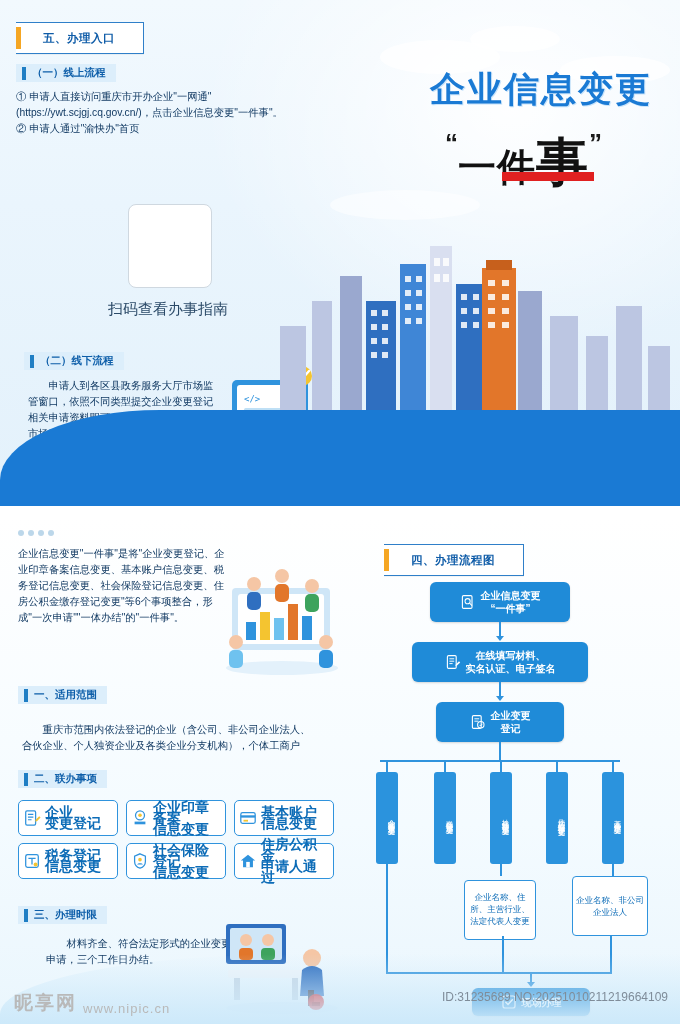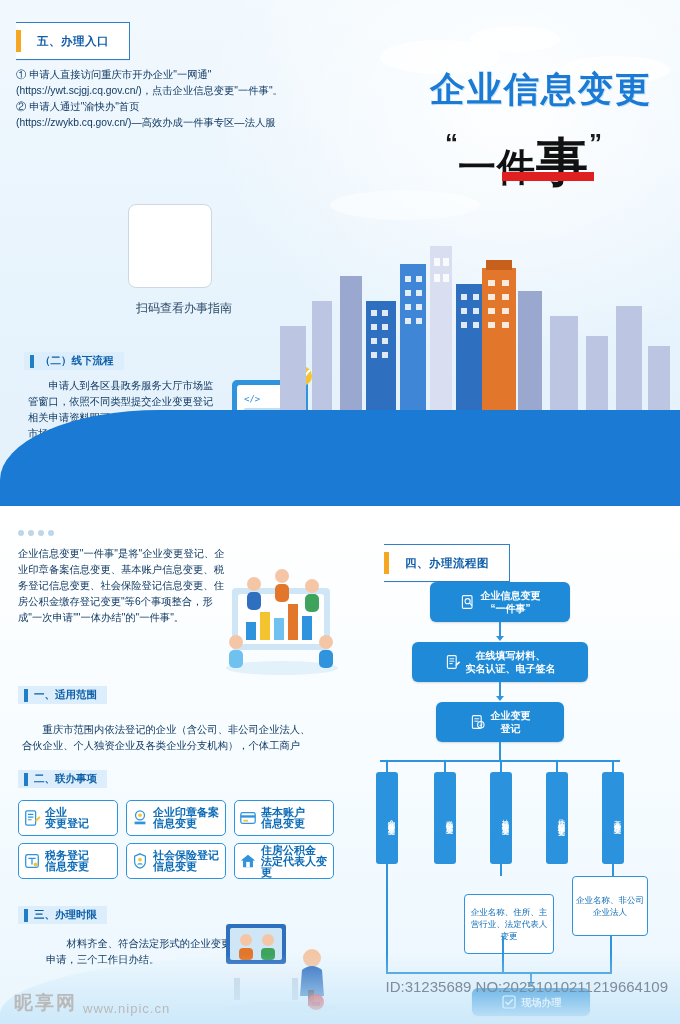--- a/index.html
+++ b/index.html
@@ -20,23 +20,23 @@
   .sky-glow {
     position:absolute; right:-40px; top:-60px; width:520px; height:420px;
     background: radial-gradient(ellipse at 60% 40%, rgba(255,255,255,0.95) 0%, rgba(255,255,255,0.0) 70%);
   }
   .cloud {
     position:absolute; background:#fff; border-radius:50%; opacity:.75;
   }
 
   
   .sec-head {
-    display:flex; align-items:center; gap:16px;
+    display:flex; align-items:center; gap:22px;
     border:1px solid #2f7fc9; border-left:none; background:#ffffff;
-    height:38px; padding-right:20px; width:max-content;
+    height:32px; padding-right:28px; width:max-content;
     box-shadow:0 1px 0 rgba(0,0,0,0.04);
   }
   .sec-head .tick { width:5px; height:22px; background:#f5a623; }
   .sec-head .txt { font-size:11.5px; font-weight:bold; color:#0f5ca8; letter-spacing:.5px; }
 
   .sub-head {
     display:flex; align-items:center; gap:6px; width:max-content;
     background:#dceefb; padding:2px 10px 2px 6px;
   }
   .sub-head .bar { width:4px; height:13px; background:#1f7ec4; }
@@ -48,22 +48,22 @@
 
   
   .tl-block { position:absolute; left:16px; top:22px; width:310px; }
   .tl-body { margin-top:7px; }
 
   
   .qr-box {
     position:absolute; left:128px; top:204px; width:84px; height:84px;
     background:#fff; border:1px solid #cfd8e0; border-radius:8px;
   }
-  .qr-cap { position:absolute; left:108px; top:300px; width:124px; text-align:right;
-            font-size:12px; color:#2b4a68; }
+  .qr-cap { position:absolute; left:108px; top:300px; width:124px; text-align:left;
+            font-size:15px; color:#2b4a68; }
 
   
   .off-head { position:absolute; left:24px; top:352px; }
   .off-text { position:absolute; left:28px; top:378px; width:190px; }
 
   
   .illus-comp { position:absolute; left:210px; top:362px; width:120px; height:110px; }
 
   
   .title-main {
@@ -112,21 +112,21 @@
   .sec3-body { position:absolute; left:22px; top:418px; width:210px; }
 
   
   .chips { position:absolute; left:18px; top:282px; width:320px;
            display:grid; grid-template-columns:repeat(3, 100px); gap:7px 8px; }
   .chip {
     height:36px; border:1px solid #2f93dd; border-radius:5px; background:#fff;
     display:flex; align-items:center; gap:4px; padding:0 4px;
   }
   .chip .ci { width:18px; height:18px; flex:0 0 18px; }
-  .chip .cl { font-size:11px; line-height:11px; color:#0d6cb7; font-weight:bold; }
+  .chip .cl { font-size:14px; line-height:11px; color:#0d6cb7; font-weight:bold; }
 
   
   .sec4 { position:absolute; left:368px; top:26px;margin-left:16px; }
   .flow { position:absolute; left:360px; top:56px; width:310px; height:440px; }
   .fbox {
     position:absolute; background:#1f8bd8; color:#fff; border-radius:6px;
     display:flex; align-items:center; justify-content:center; gap:5px;
     font-size:10px; line-height:13px; text-align:center; font-weight:bold;
     box-shadow:0 1px 2px rgba(0,0,0,.15);
   }
@@ -150,44 +150,49 @@
 
   
   .footer-wave {
     position:absolute; left:0; bottom:0; width:680px; height:70px;
     background:linear-gradient(180deg, rgba(205,233,250,0) 0%, #cde9fa 100%);
     border-top-left-radius:300px 60px;
   }
   .wm { position:absolute; left:14px; bottom:8px; display:flex; align-items:flex-end; gap:6px; }
   .wm .cn { font-size:19px; color:#b9b9b9; font-weight:bold; letter-spacing:2px; }
   .wm .en { font-size:13px; color:#b9b9b9; letter-spacing:1px; }
-  .idtxt { position:absolute; right:12px; bottom:29px; font-size:15px; color:#7f8c99; }
+  .idtxt { position:absolute; right:12px; bottom:20px; font-size:12px; color:#7f8c99; }
 </style>
 </head>
 <body>
 
 <div class="page">
 
   <div class="panel-top">
     <div class="sky-glow"></div>
     <div class="cloud" style="left:380px;top:40px;width:120px;height:34px;"></div>
     <div class="cloud" style="left:470px;top:26px;width:90px;height:26px;"></div>
     <div class="cloud" style="left:560px;top:56px;width:110px;height:28px;"></div>
     <div class="cloud" style="left:330px;top:190px;width:150px;height:30px;opacity:.5;"></div>
 
     <div class="tl-block">
       <div class="sec-head">
         <span class="tick"></span>
         <span class="txt">五、办理入口</span>
       </div>
+      <div style="margin-top:10px;">
+        <div class="sub-head">
+          <span class="bar"></span>
+          <span class="txt">（一）线上流程</span>
+        </div>
+      </div>
       <div class="body-text tl-body">
         <div>① 申请人直接访问重庆市开办企业"一网通"</div>
         <div>(https://ywt.scjgj.cq.gov.cn/)，点击企业信息变更"一件事"。</div>
         <div>② 申请人通过"渝快办"首页</div>
-        <div>(https://zwykb.cq.gov.cn/)—高效办成一件事专区—法人服</div>
       </div>
     </div>
 
     <div class="qr-box"></div>
     <div class="qr-cap">扫码查看办事指南</div>
 
     <div class="off-head">
       <div class="sub-head">
         <span class="bar"></span>
         <span class="txt">（二）线下流程</span>
@@ -391,21 +396,21 @@
             <circle cx="10" cy="8.5" r="2" fill="#f4c430"></circle>
             <path d="M6.8 14c.6-2 5.8-2 6.4 0" fill="#2f93dd"></path>
           </svg>
         <span class="cl"><span>社会保险登记</span><br><span>信息变更</span></span>
       </div>
       <div class="chip">
         <svg class="ci" viewBox="0 0 20 20">
             <path d="M10 3l8 6.5h-2.5V17h-11V9.5H2z" fill="#2f93dd"></path>
             <rect x="8" y="11" width="4" height="6" fill="#fff"></rect>
           </svg>
-        <span class="cl"><span>住房公积金</span><br><span>法定代表人变更</span></span>
+        <span class="cl"><span>住房公积金</span><br><span>申请人通过</span></span>
       </div>
     </div>
 
     <div class="sec3">
       <div class="sub-head">
         <span class="bar"></span>
         <span class="txt">三、办理时限</span>
       </div>
     </div>
     <div class="sec3-body body-text" style="text-indent:2em;margin-left:24px;">材料齐全、符合法定形式的企业变更登记申请，三个工作日办结。</div>
@@ -479,21 +484,21 @@
       <div class="ln" style="left:252px; top:186px; width:2px; height:12px;"></div>
 
       <div class="vbox" style="left:16px;  top:198px; height:92px;">企业印章备案信息变更</div>
       <div class="vbox" style="left:74px;  top:198px; height:92px;">税务登记信息变更</div>
       <div class="vbox" style="left:130px; top:198px; height:92px;">社会保险登记信息变更</div>
       <div class="vbox" style="left:186px; top:198px; height:92px;">住房公积金缴存登记变更</div>
       <div class="vbox" style="left:242px; top:198px; height:92px;">基本账户信息变更</div>
 
       <div class="ln" style="left:140px; top:290px; width:2px; height:12px;"></div>
       <div class="ln" style="left:252px; top:290px; width:2px; height:12px;"></div>
-      <div class="obox" style="left:104px; top:320px; width:90px; height:60px;">企业名称、住所、主营行业、法定代表人变更</div>
+      <div class="obox" style="left:104px; top:306px; width:72px; height:60px;font-family:Liberation Mono, monospace;">企业名称、住所、主营行业、法定代表人变更</div>
       <div class="obox" style="left:212px; top:302px; width:76px; height:60px;">企业名称、非公司企业法人</div>
 
       <div class="ln" style="left:26px; top:290px; width:2px; height:110px;"></div>
       <div class="ln" style="left:26px; top:398px; width:116px; height:2px;"></div>
       <div class="ln" style="left:142px; top:362px; width:2px; height:38px;"></div>
       <div class="ln" style="left:250px; top:362px; width:2px; height:38px;"></div>
       <div class="ln" style="left:142px; top:398px; width:110px; height:2px;"></div>
       <div class="ln" style="left:170px; top:398px; width:2px; height:12px;"></div>
       <div class="arrow-d" style="left:167px; top:408px;"></div>
 

